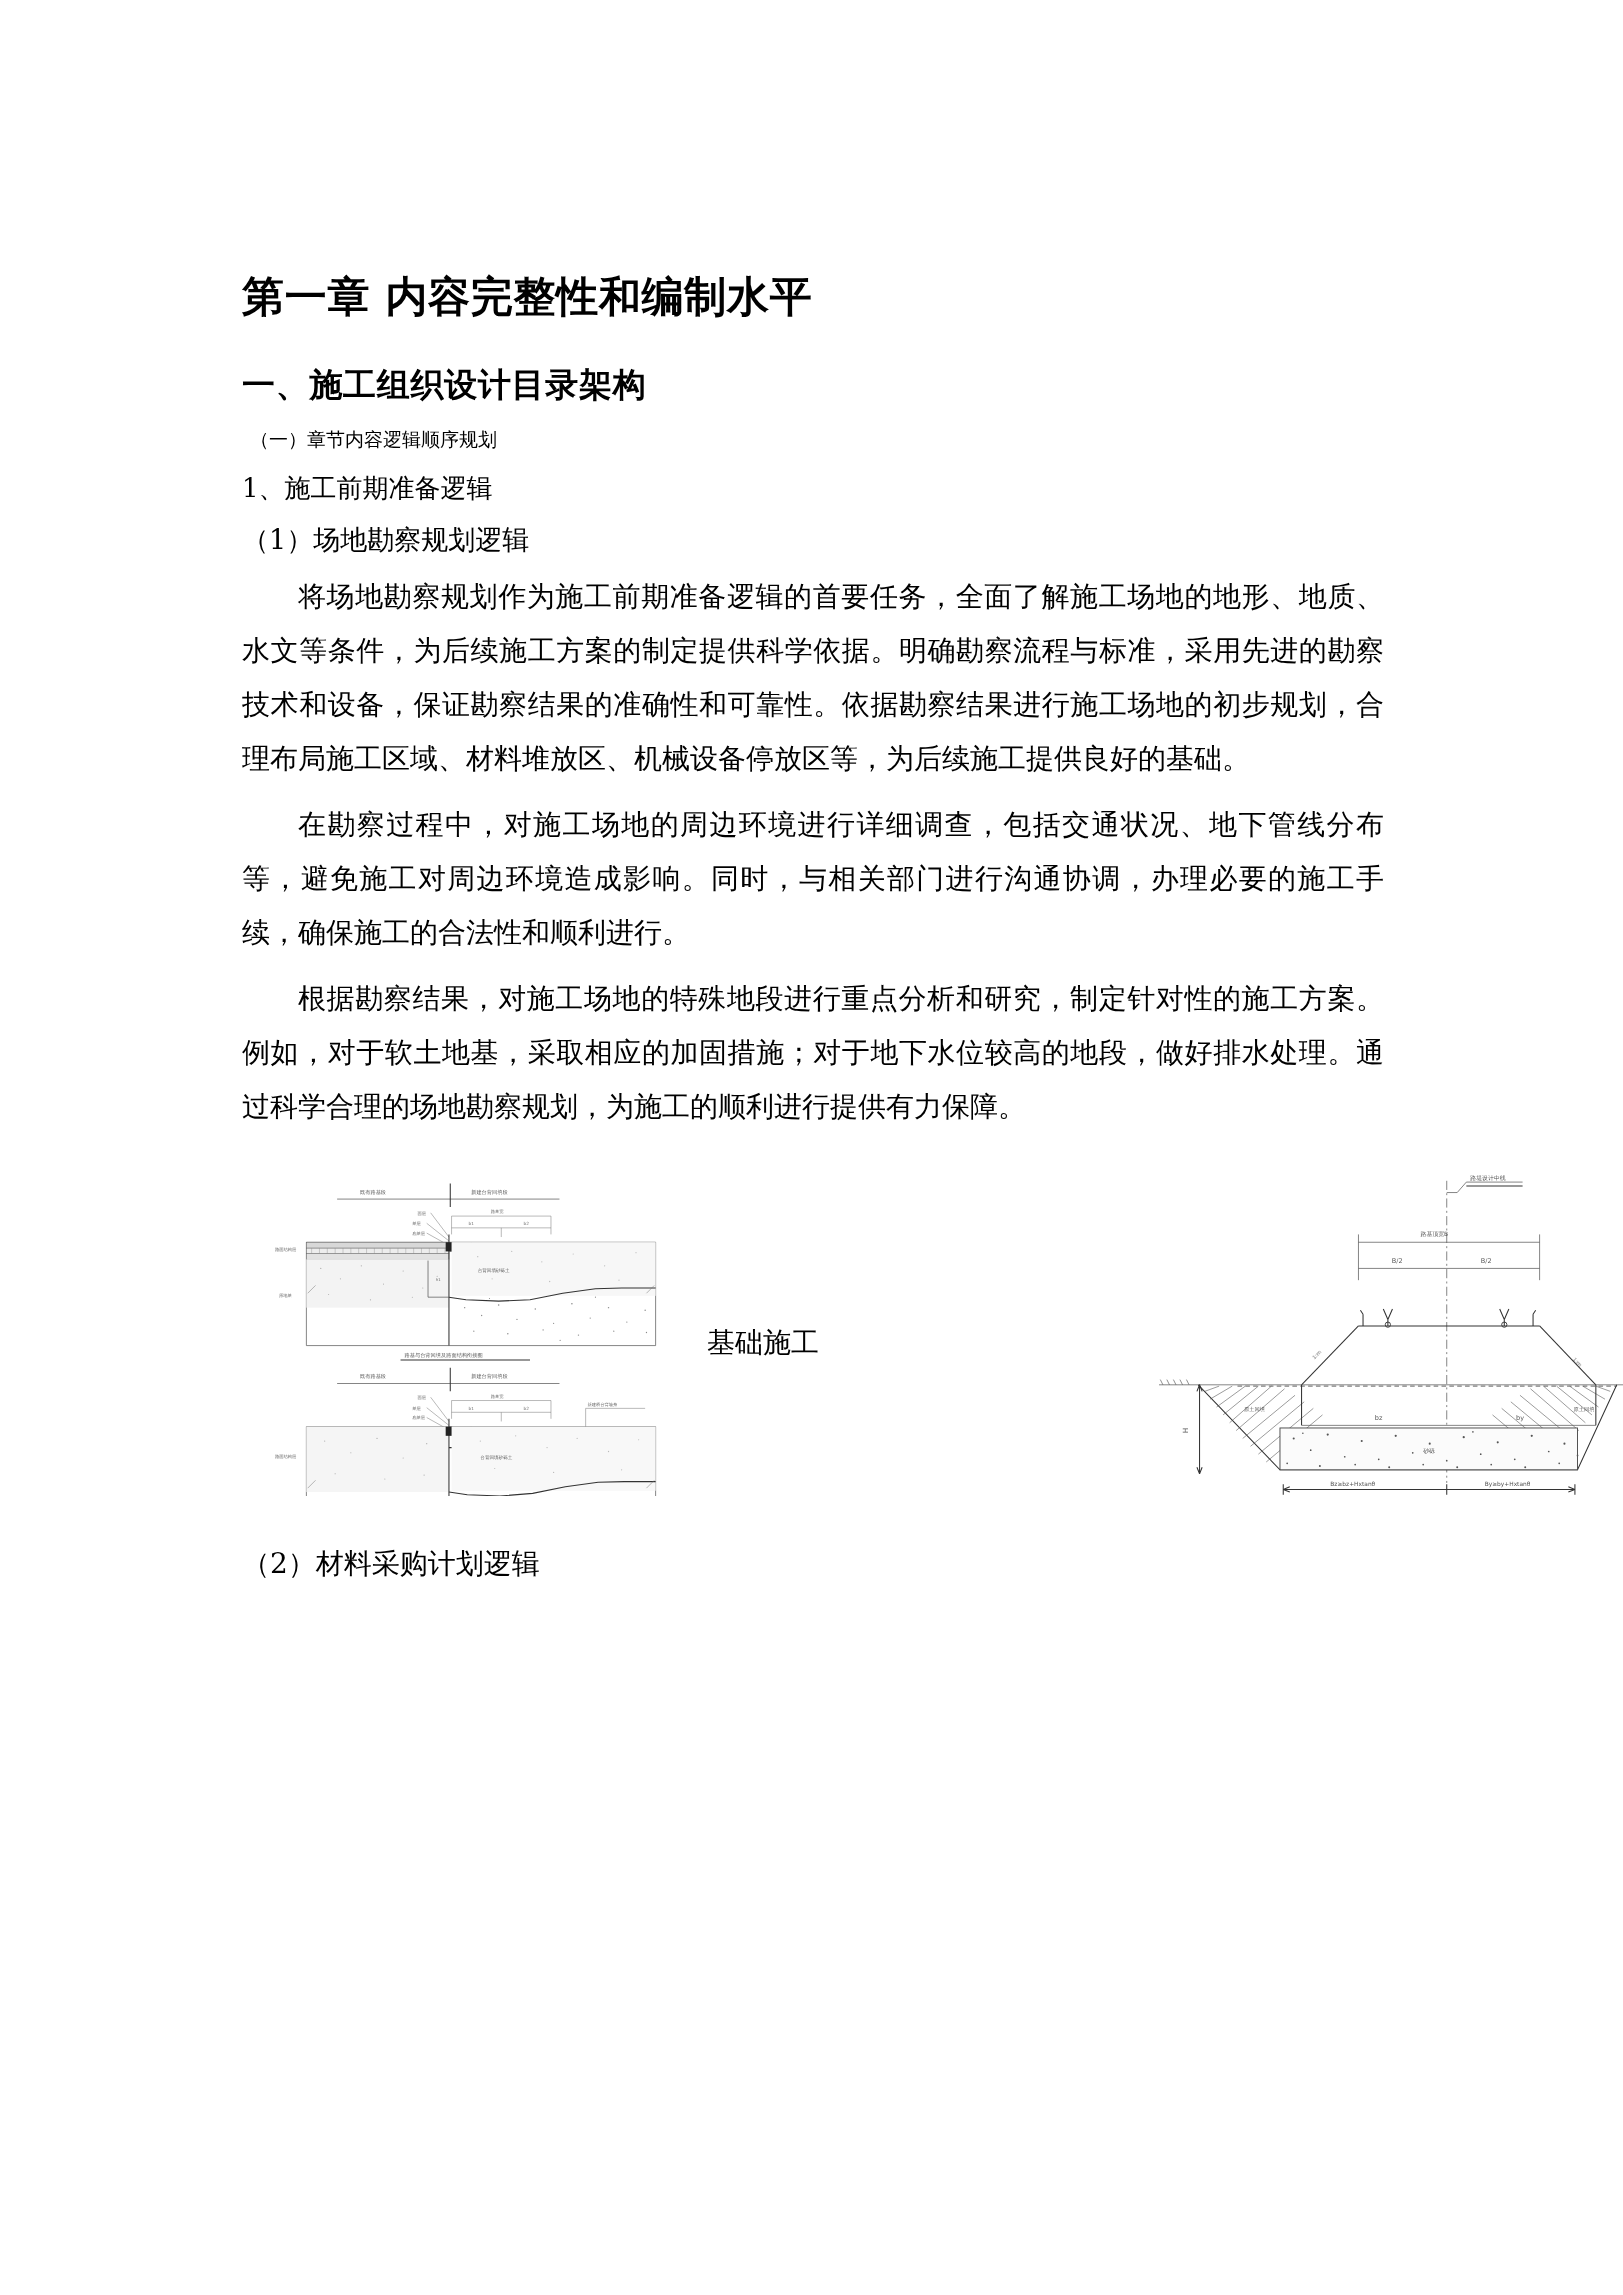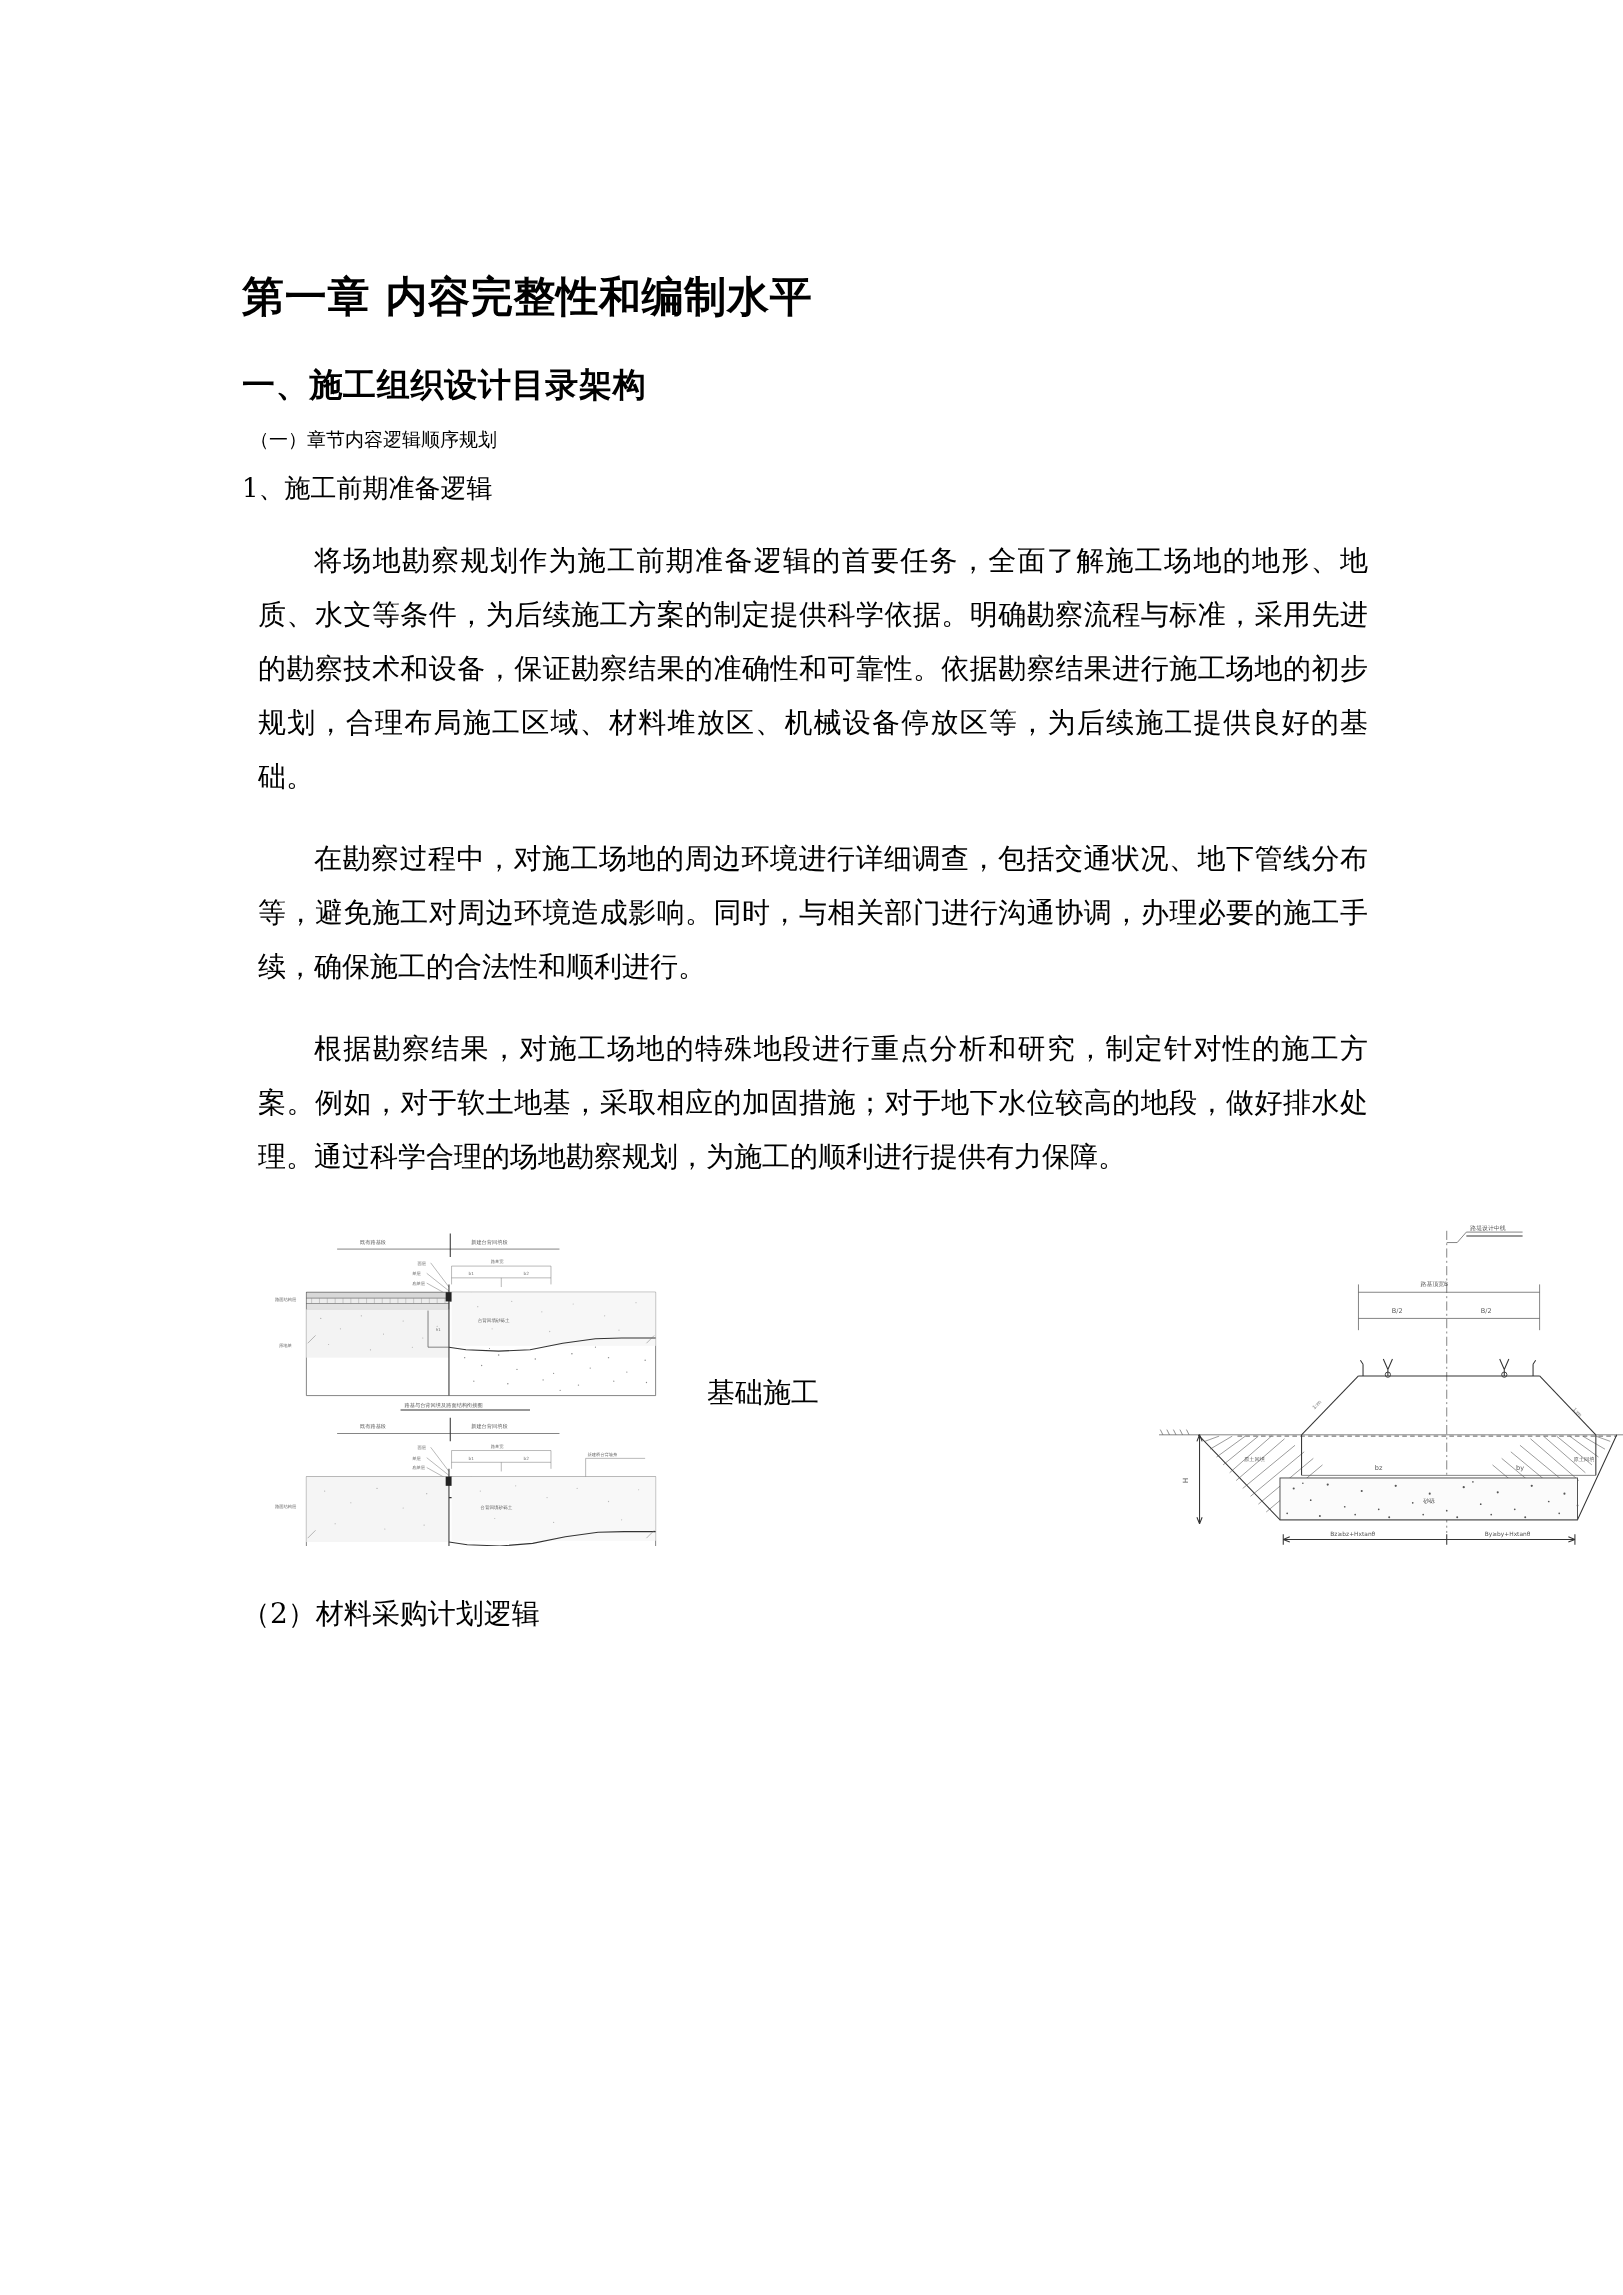--- a/index.html
+++ b/index.html
@@ -82,21 +82,21 @@
     padding-top: 25px;
   }
 
   
   .para {
     font-family: "DejaVu Serif", "Liberation Serif", serif;
     font-size: 28px;
     line-height: 1.93;
     text-align: justify;
     text-justify: inter-ideograph;
-    margin: 16px;
+    margin: 0;
     text-indent: 56px;
     padding-top: 11.8px;
     word-break: break-all;
   }
   .para-first { padding-top: 17px; }
 
   
   .figure-row {
     display: flex;
     justify-content: space-between;
@@ -146,20 +146,21 @@
 
     <h1 class="h-chapter">第一章  内容完整性和编制水平</h1>
 
 
     <h3 class="h-num1">一、施工组织设计目录架构</h3>
 
     <h4 class="h-paren">（一）章节内容逻辑顺序规划</h4>
 
     <h5 class="h-item">1、施工前期准备逻辑</h5>
 
+    <h6 class="h-subitem">（1）场地勘察规划逻辑</h6>
 
     <p class="para para-first">将场地勘察规划作为施工前期准备逻辑的首要任务，全面了解施工场地的地形、地质、水文等条件，为后续施工方案的制定提供科学依据。明确勘察流程与标准，采用先进的勘察技术和设备，保证勘察结果的准确性和可靠性。依据勘察结果进行施工场地的初步规划，合理布局施工区域、材料堆放区、机械设备停放区等，为后续施工提供良好的基础。</p>
 
     <p class="para">在勘察过程中，对施工场地的周边环境进行详细调查，包括交通状况、地下管线分布等，避免施工对周边环境造成影响。同时，与相关部门进行沟通协调，办理必要的施工手续，确保施工的合法性和顺利进行。</p>
 
     <p class="para">根据勘察结果，对施工场地的特殊地段进行重点分析和研究，制定针对性的施工方案。例如，对于软土地基，采取相应的加固措施；对于地下水位较高的地段，做好排水处理。通过科学合理的场地勘察规划，为施工的顺利进行提供有力保障。</p>
 
     <div class="figure-row">
 
       <div class="figure-cell">

